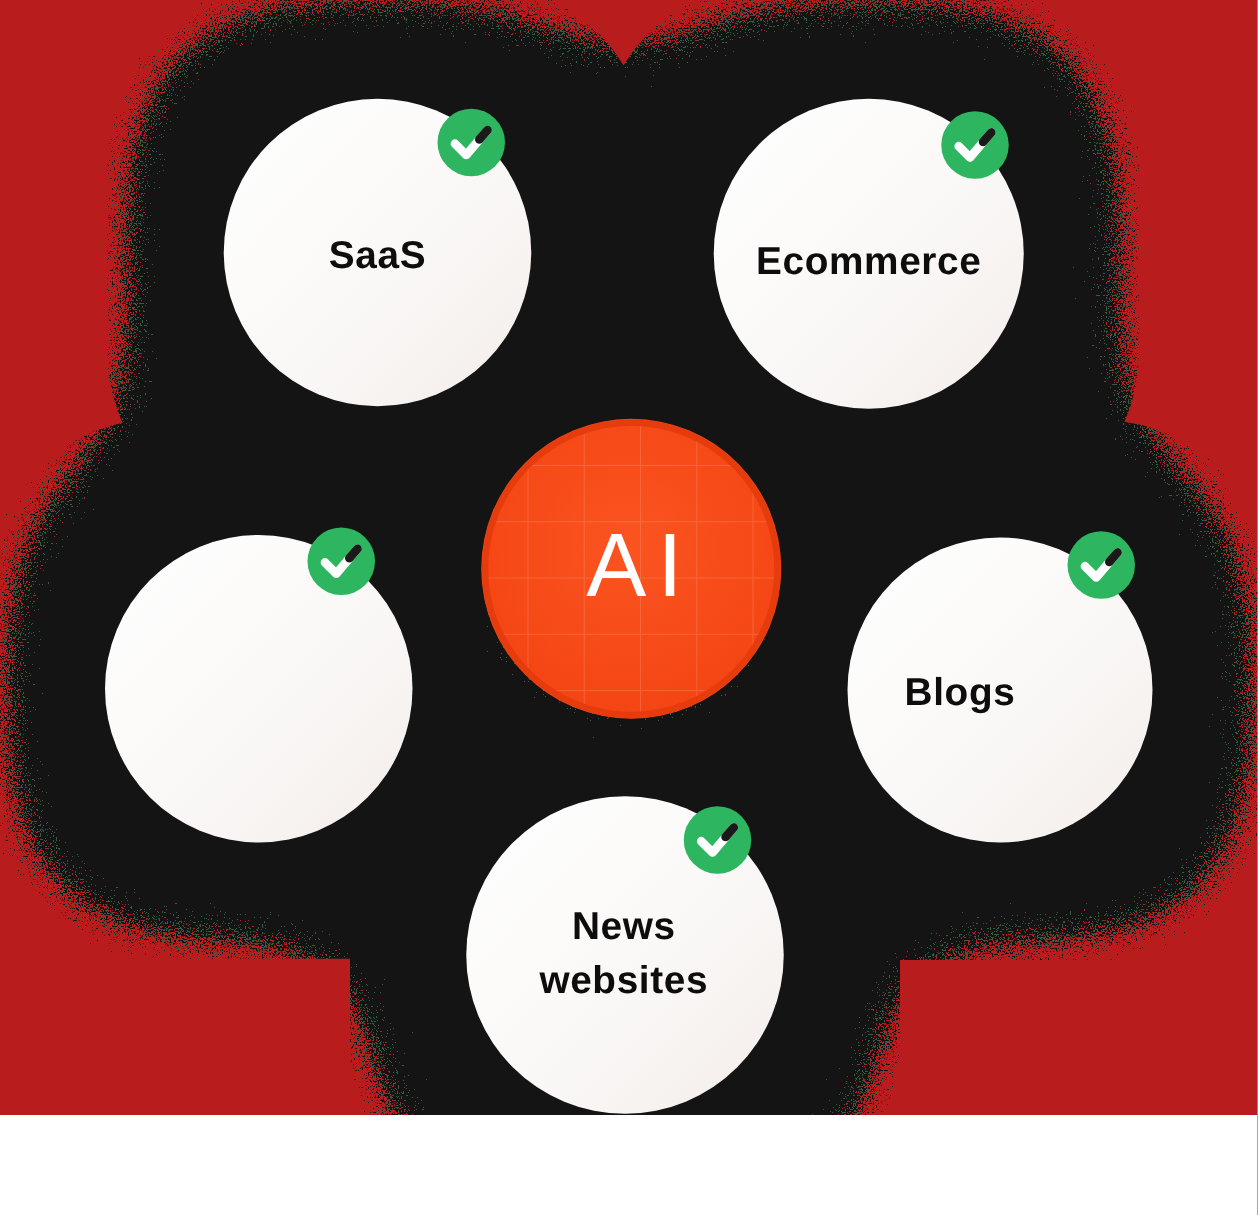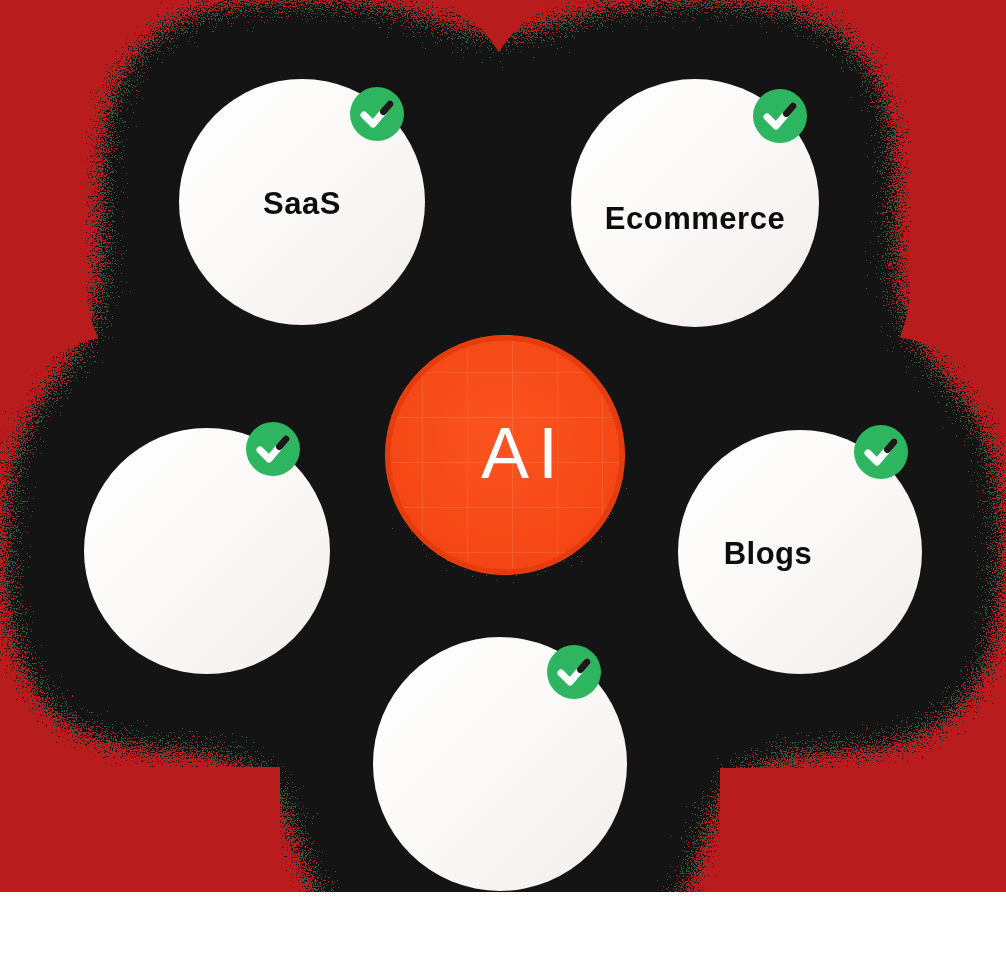--- a/index.html
+++ b/index.html
@@ -29,21 +29,21 @@
     width:210px;
     line-height:1.38;
   }
   .ai-label{
     position:absolute;
     transform:translate(-50%,-50%);
     font-family:"Liberation Sans", sans-serif;
     font-weight:400;
     font-size:72px;
     letter-spacing:9px;
-    margin-left:19px;
+    margin-left:7px;
     color:#ffffff;
     white-space:nowrap;
     z-index:3;
   }
 </style>
 </head>
 <body>
 
 <div class="stage">
 
@@ -178,18 +178,19 @@
       </g>
       <g transform="translate(574,672)">
         <circle r="27" fill="#2DB55F"></circle>
         <path d="M-13 1 L-4 10 L13 -10" fill="none" stroke="#FFFFFF" stroke-width="7"></path>
         <path d="M6.5 -2.5 L13 -10" fill="none" stroke="#1A1A1A" stroke-width="7"></path>
       </g>
     </g>
   </svg>
 
   <div class="label" style="left:302px;top:204px;">SaaS</div>
-  <div class="label" style="left:695px;top:219px;">Ecommerce</div>
+  <div class="label" style="left:695px;top:209px;">Ecommerce</div>
   <div class="label" style="left:768px;top:554px;">Blogs</div>
+  <div class="label multiline" style="left:499px;top:763px;">News websites</div>
 
   <div class="ai-label" style="left:505px;top:453px;">AI</div>
 
 </div>
 
 </body></html>

